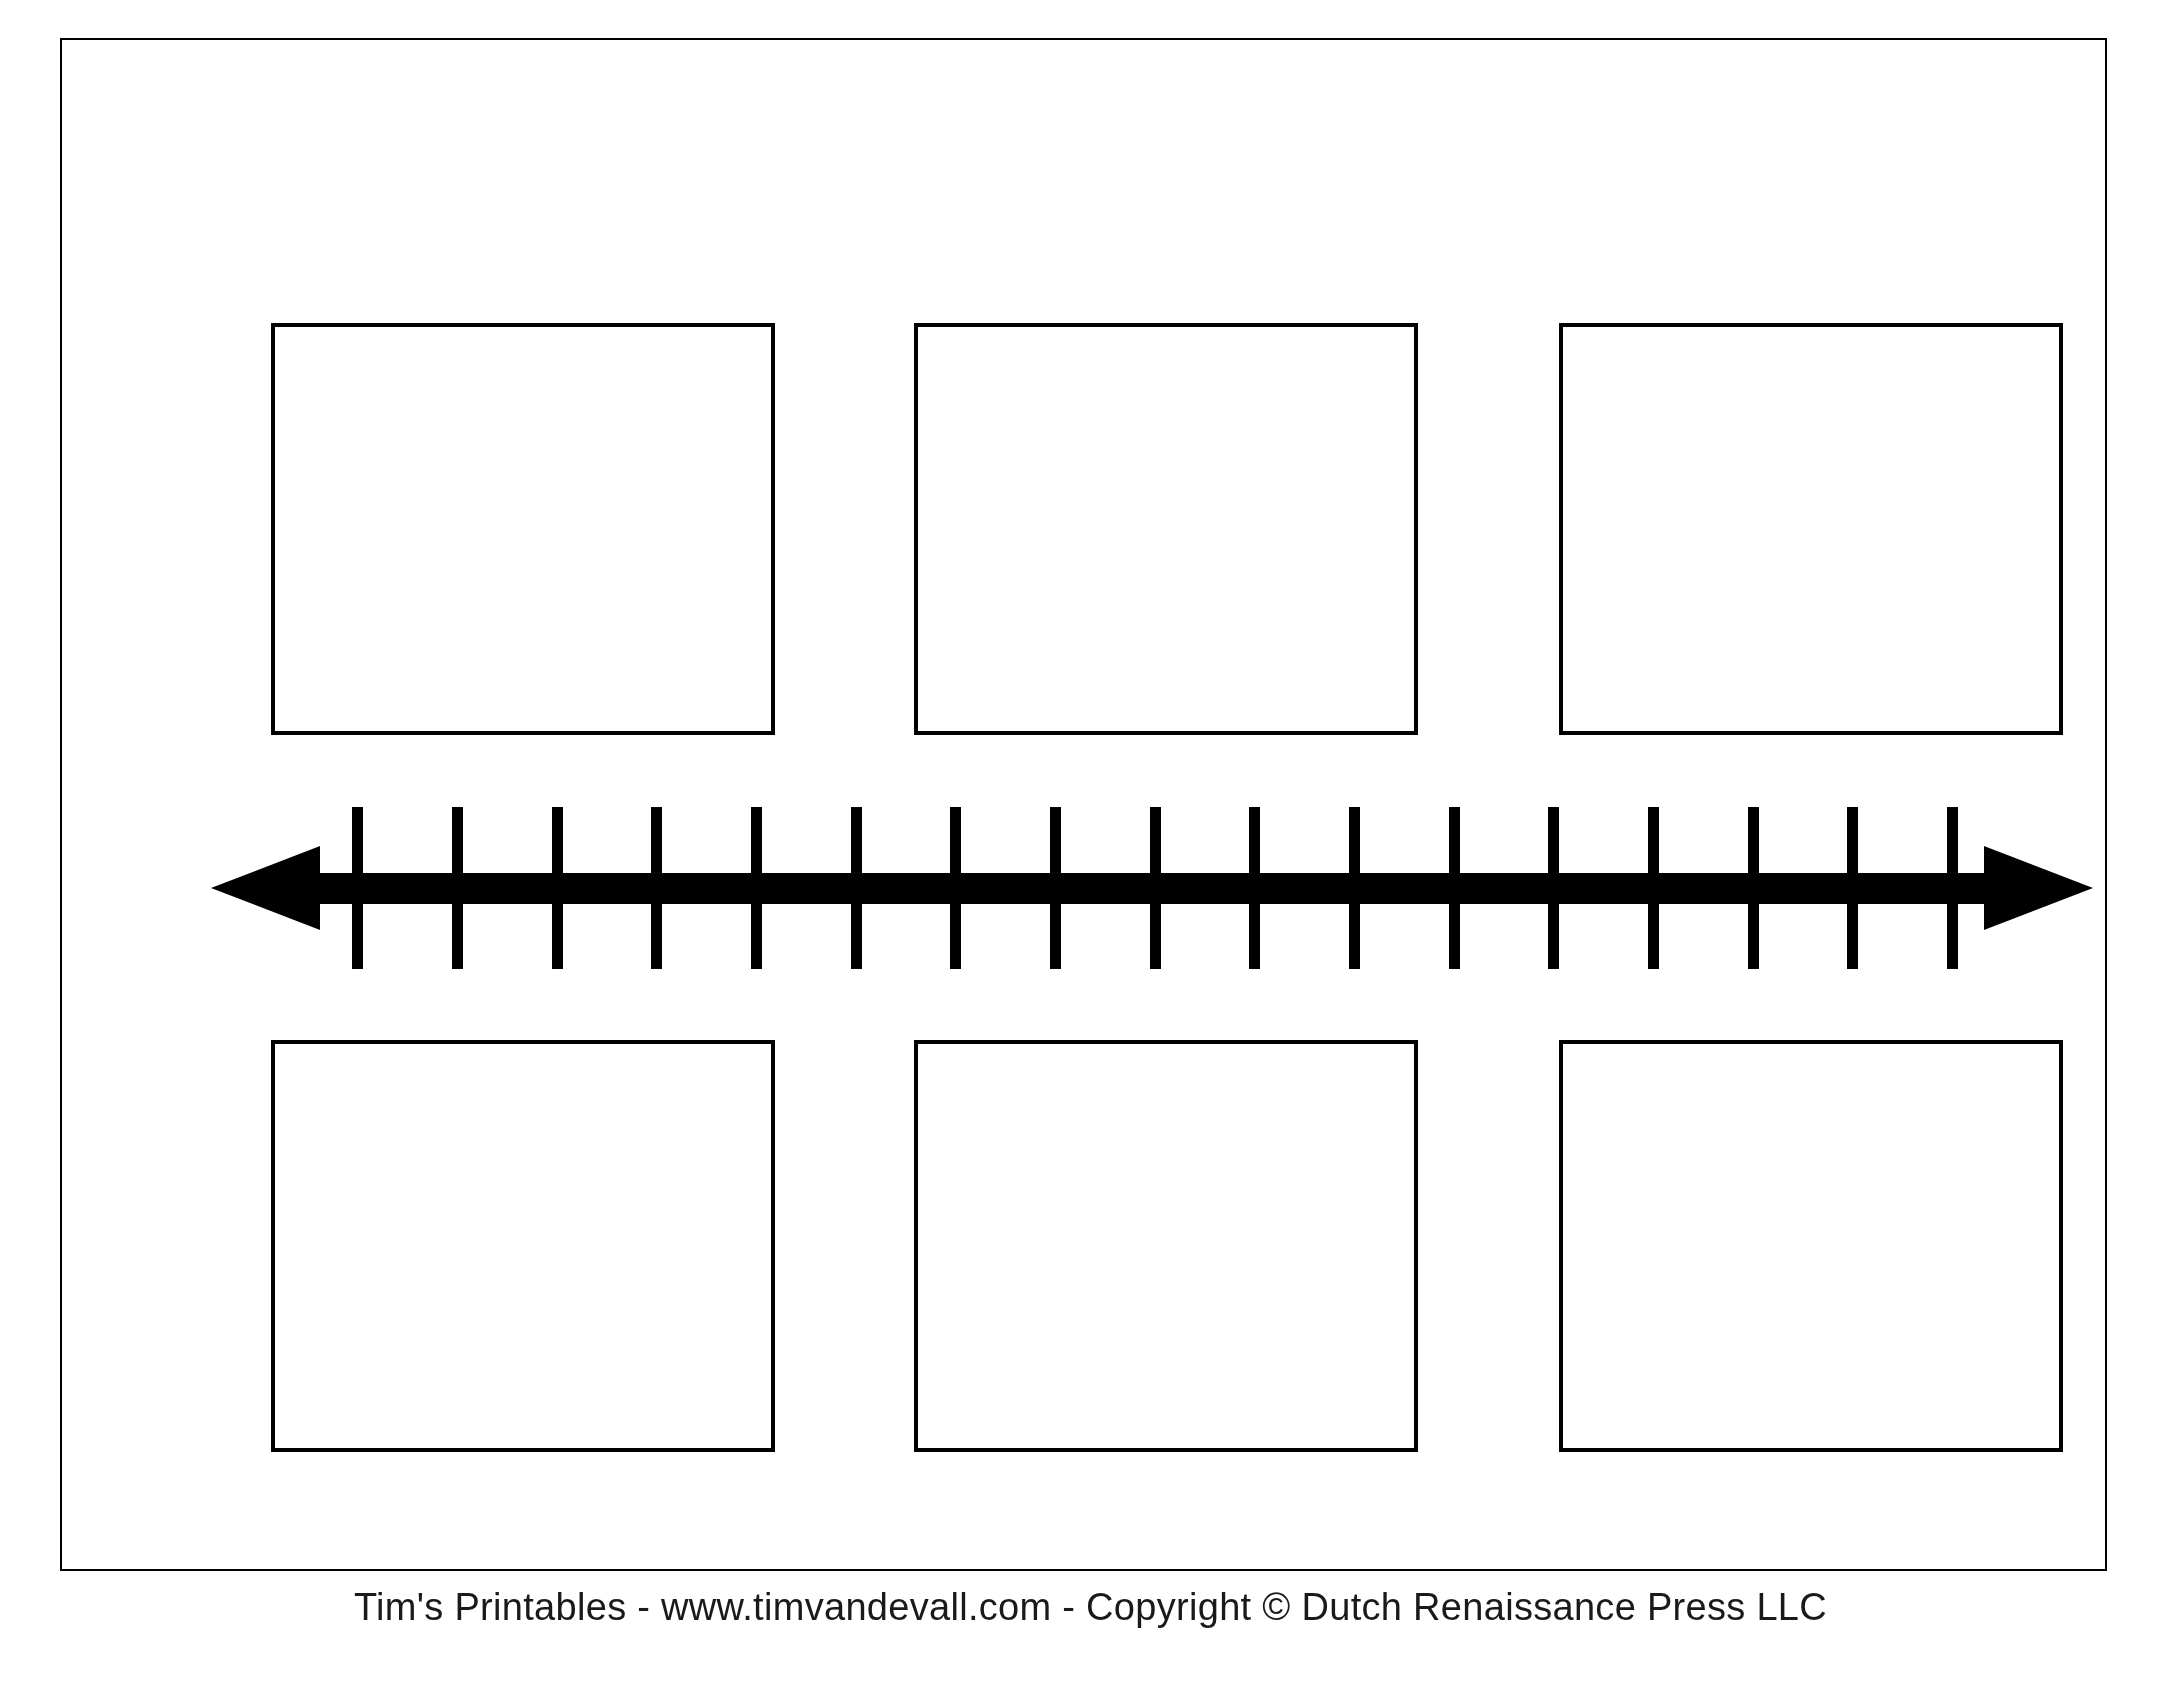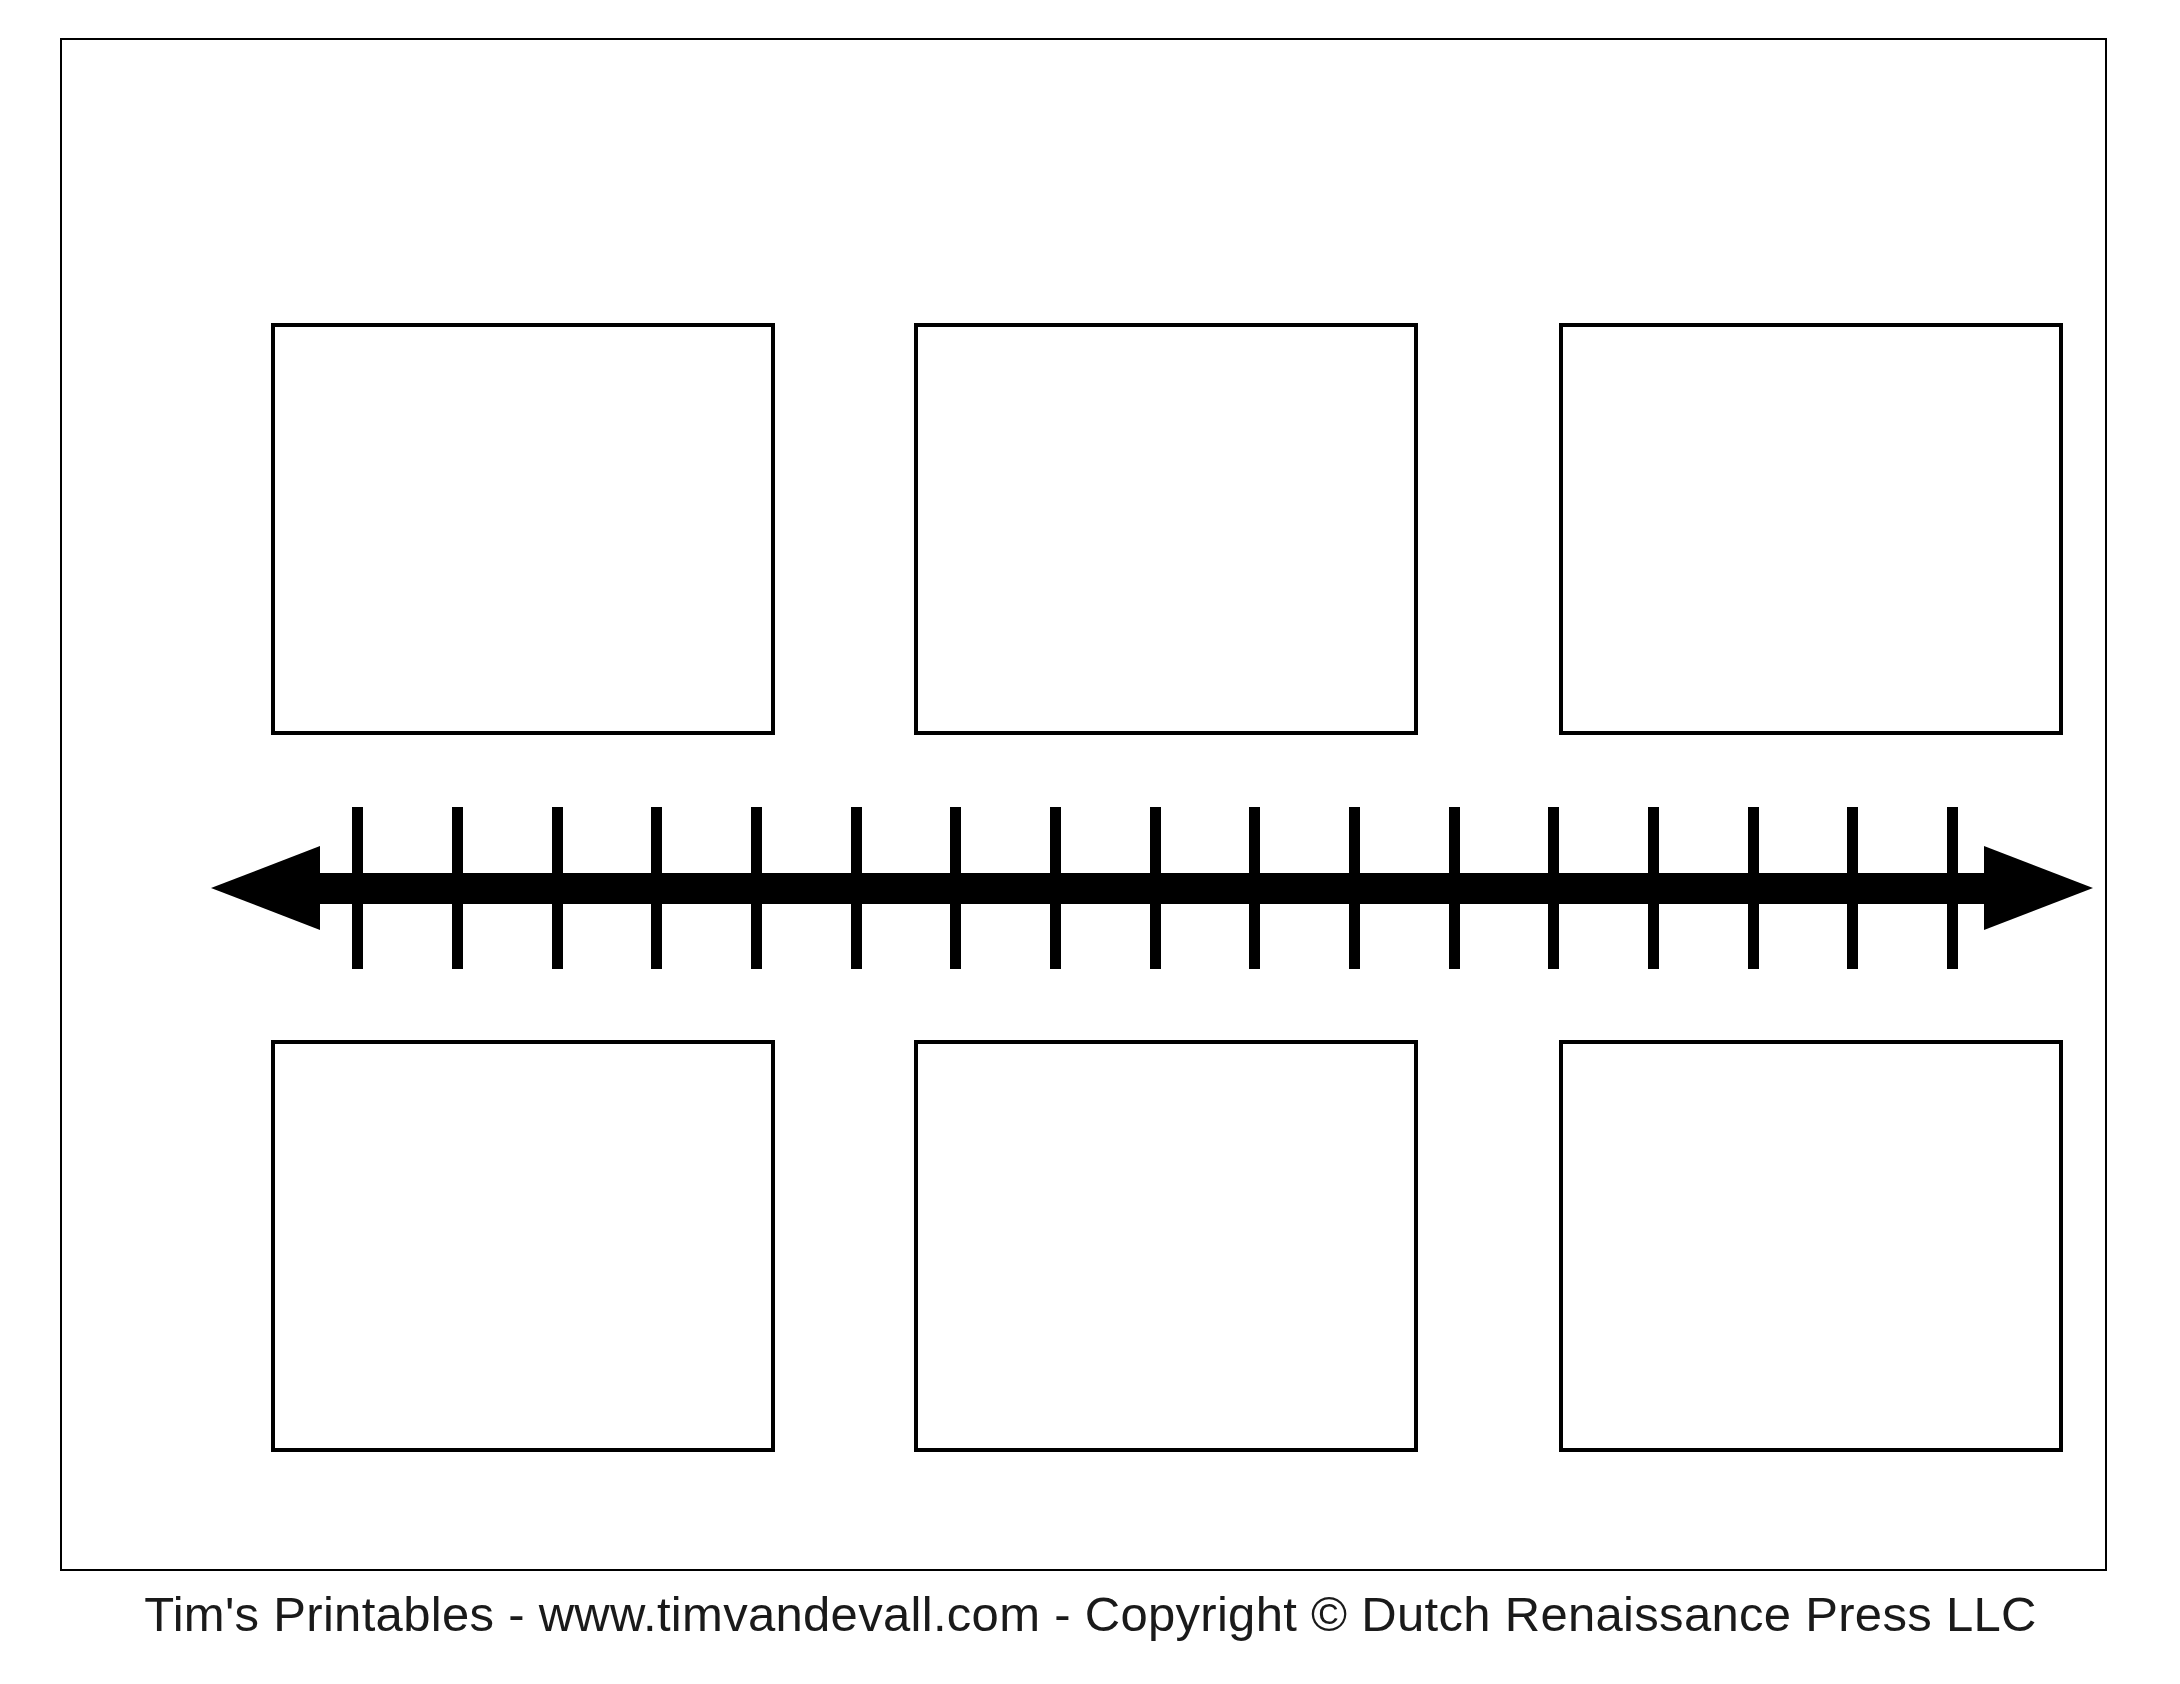--- a/index.html
+++ b/index.html
@@ -96,21 +96,21 @@
   }
 
   
   #footer {
     position: absolute;
     left: 0;
     top: 1586px;
     width: 2181px;
     text-align: center;
     font-family: "Liberation Sans", sans-serif;
-    font-size: 49px;
+    font-size: 38px;
     letter-spacing: 0.3px;
     color: #1a1a1a;
     white-space: nowrap;
   }
 </style>
 </head>
 <body>
 
 <div id="sheet">
 

